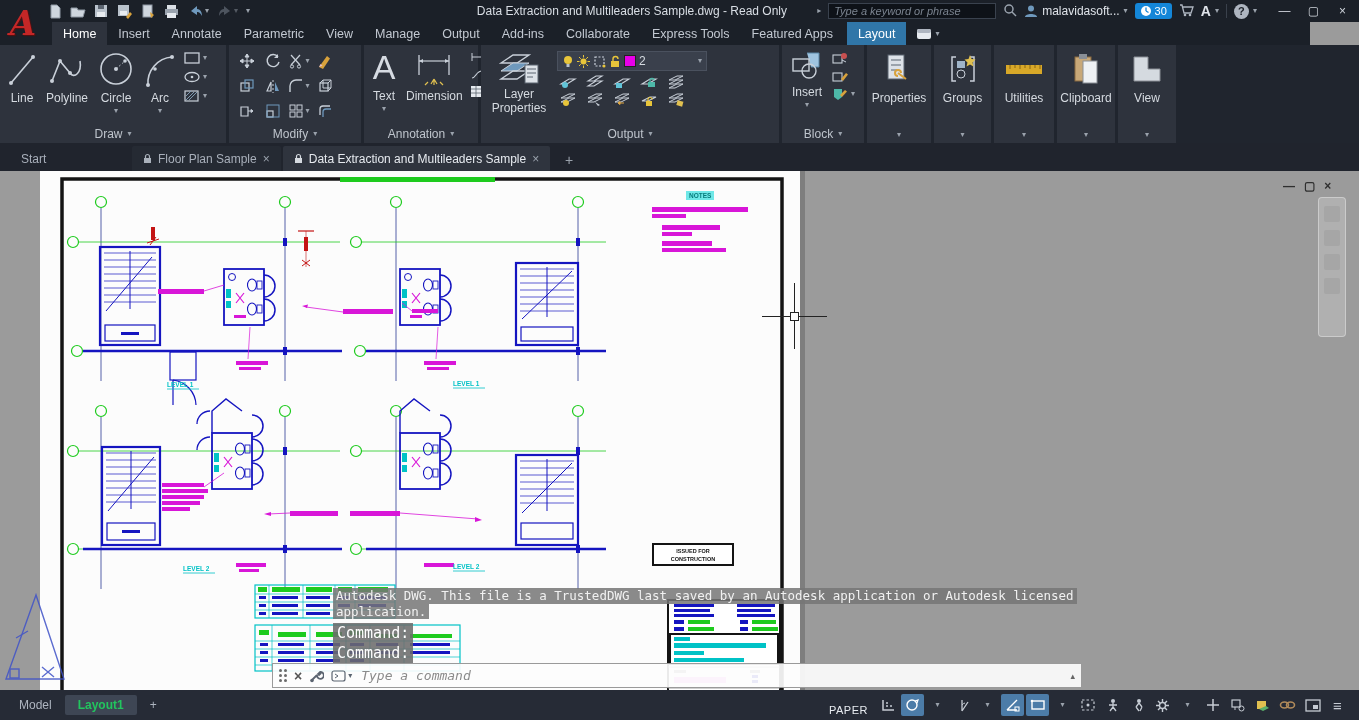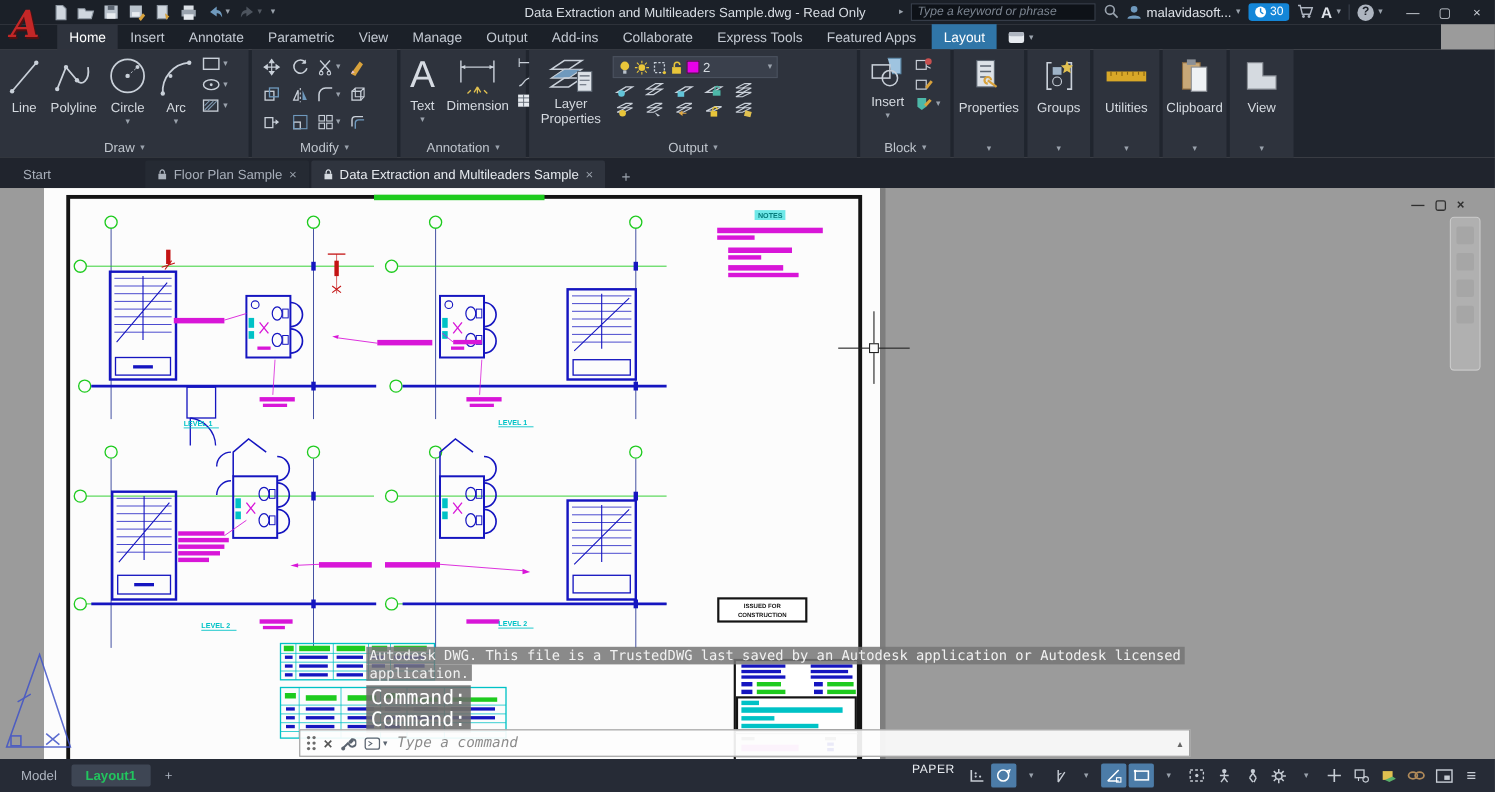--- a/index.html
+++ b/index.html
@@ -83,39 +83,39 @@
             border-radius:4px;}
   .navghost div{margin:8px auto;width:16px;height:16px;background:rgba(120,120,120,0.18);
                 border-radius:2px;}
   .ch-v{position:absolute;left:794px;top:112px;width:1px;height:66px;background:#232323;}
   .ch-h{position:absolute;left:762px;top:145px;width:65px;height:1px;background:#232323;}
   .ch-box{position:absolute;left:790px;top:141px;width:9px;height:9px;border:1px solid #232323;background:#fcfcfc;}
   .trusted{position:absolute;left:333px;top:417px;font-family:"DejaVu Sans Mono",monospace;
            font-size:12.5px;color:#f1f1f1;line-height:15.5px;}
   .trusted span{background:rgba(118,118,118,0.85);padding:0 3px;display:inline-block;}
   .cmdhist{position:absolute;left:333px;font-family:"DejaVu Sans Mono",monospace;
-           font-size:18px;color:#fff;}
+           font-size:15px;color:#fff;}
   .cmdhist span{background:rgba(108,108,108,0.88);padding:1px 4px;display:inline-block;}
   .cmdbar{position:absolute;left:272px;top:492px;width:810px;height:25px;
           background:rgba(253,253,253,0.92);border:1px solid #9a9a9a;
           display:flex;align-items:center;gap:7px;padding:0 6px;}
   .grip{display:grid;grid-template-columns:3px 3px;gap:2px;}
   .grip i{width:3px;height:3px;background:#6b6b6b;border-radius:50%;}
   .cmdx{color:#555;font-size:14px;font-weight:bold;}
   .cmdinput{flex:1;border:none;outline:none;background:transparent;
             font-family:"DejaVu Sans Mono",monospace;font-size:13px;
             color:#8b5cf6;}
   .cmdinput::placeholder{color:#8b8b8b;font-style:italic;}
   .cmdup{color:#666;font-size:9px;}
   
   .statusbar{position:absolute;left:0;top:690px;width:1359px;height:30px;background:#262b36;
              display:flex;align-items:center;color:#c6ccd4;font-size:12px;padding:0 6px;}
   .stab{padding:3px 13px;color:#aeb5c0;}
   .stab.active{background:#3e4654;color:#22c55e;font-weight:bold;border-radius:2px;}
-  .sright{margin-left:auto;display:flex;align-items:flex-start;gap:2px;padding-right:4px;}
+  .sright{margin-left:auto;display:flex;align-items:flex-end;gap:2px;padding-right:4px;}
   .paperlbl{font-size:11px;color:#e8ecf1;letter-spacing:.5px;margin-right:6px;}
   .sic{height:22px;min-width:23px;display:flex;align-items:center;justify-content:center;
        gap:1px;border-radius:2px;}
   .sic.on{background:#4c7ca8;}
   .sic svg{display:block;}
 </style>
 </head>
 <body>
 
 <div class="app">

